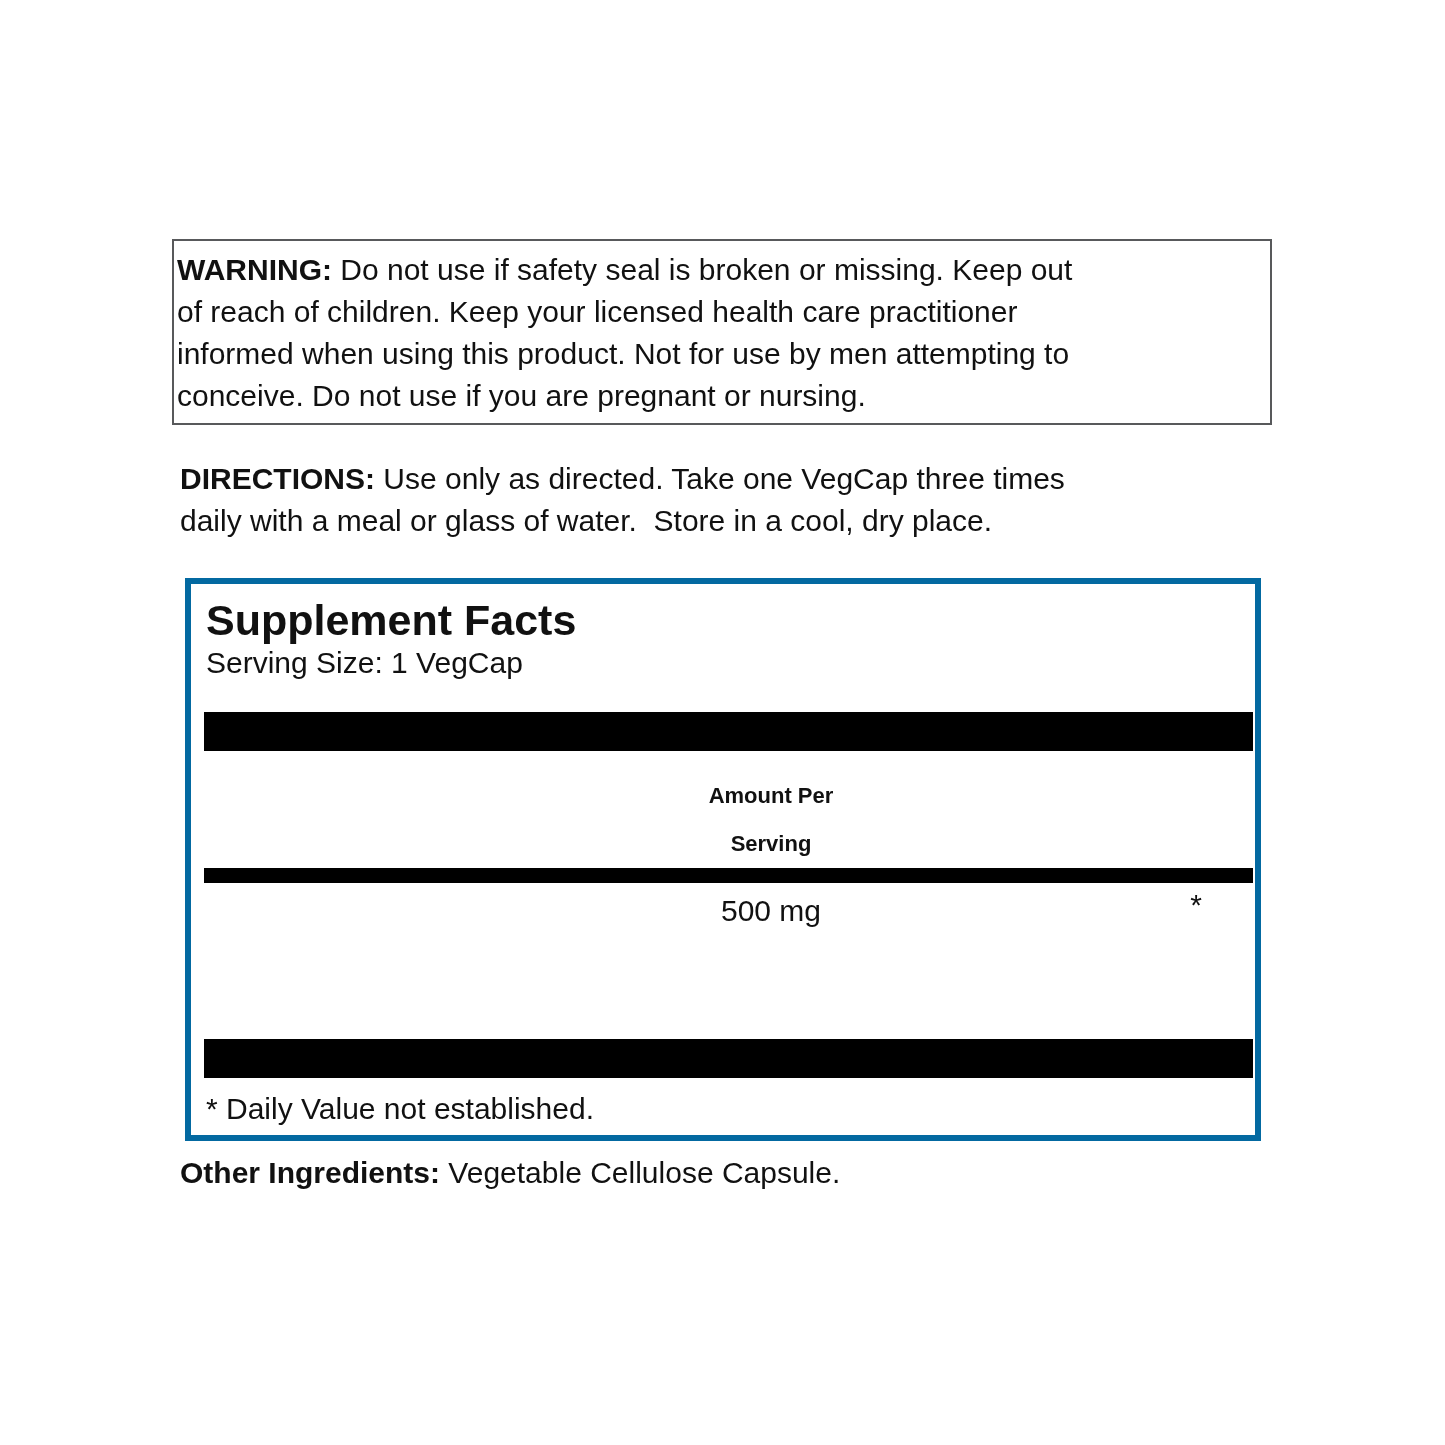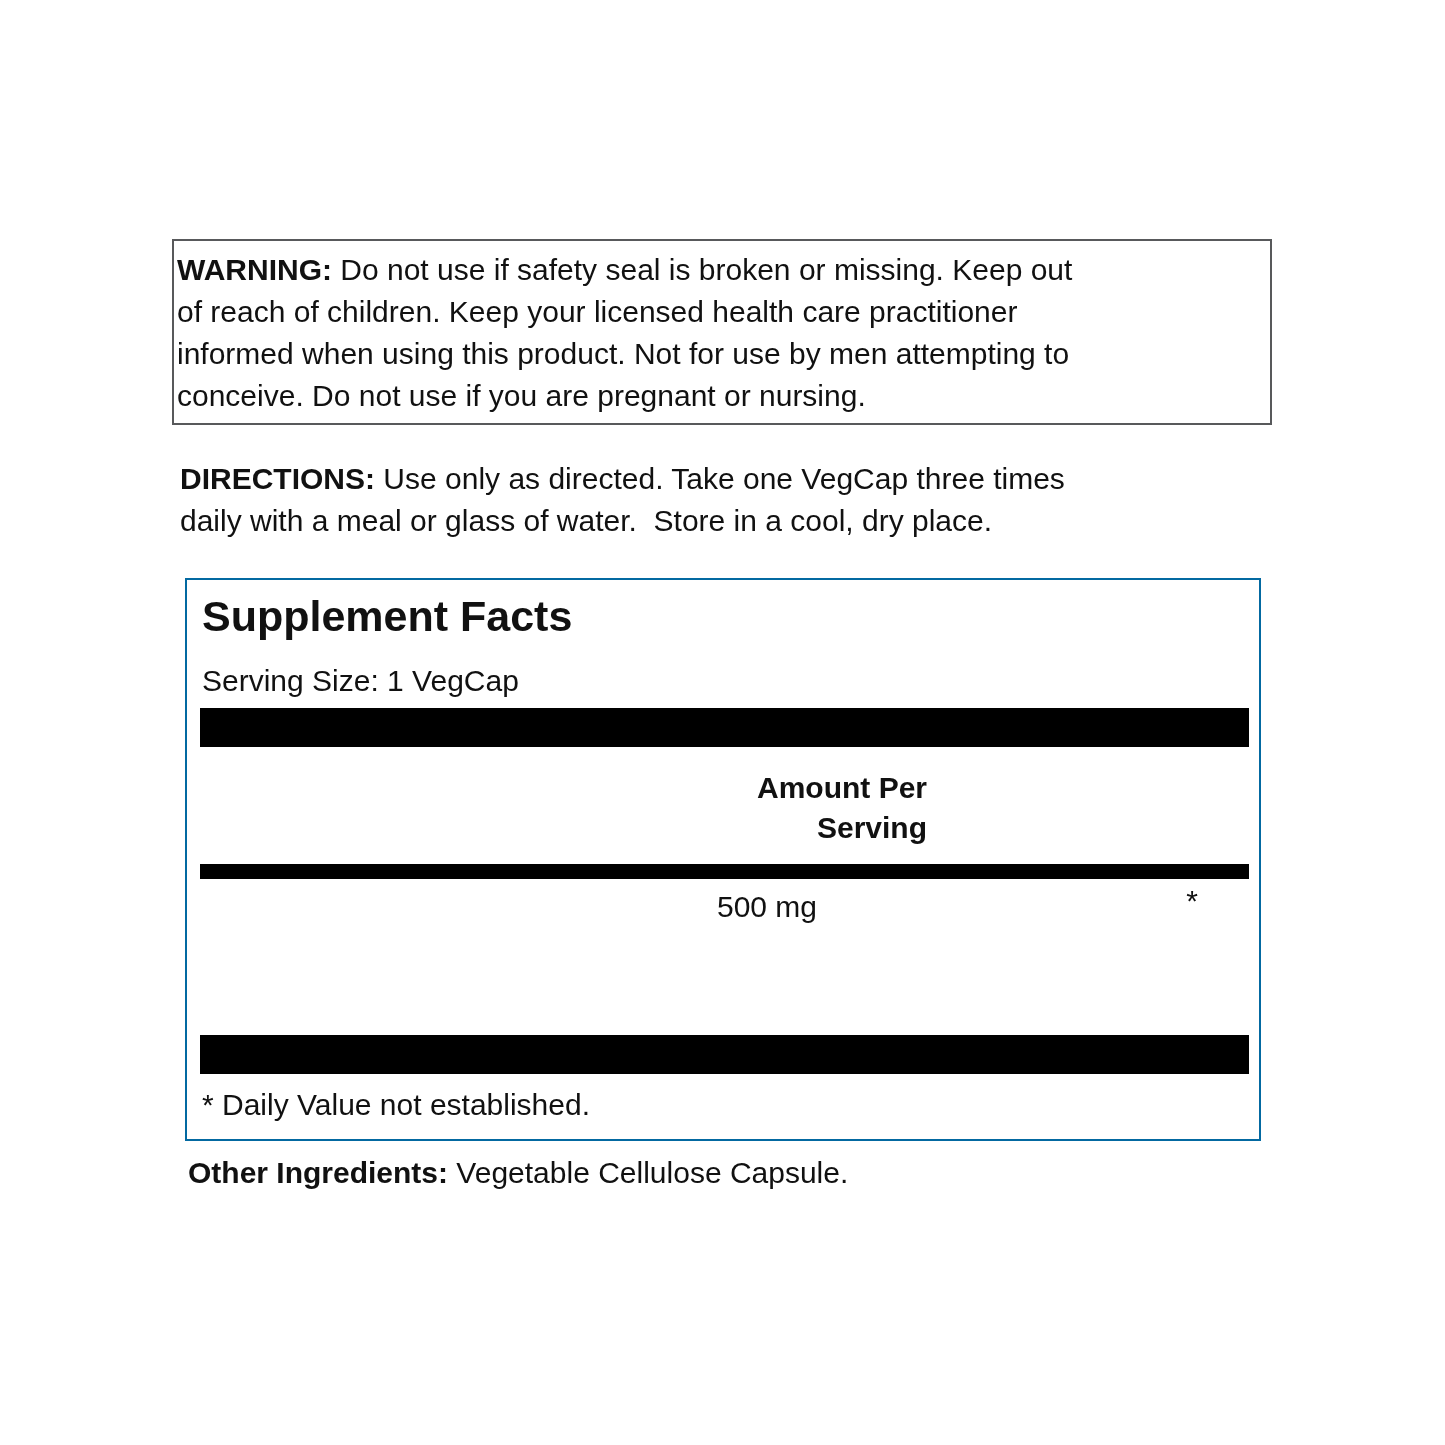--- a/index.html
+++ b/index.html
@@ -13,39 +13,39 @@
     position:absolute; left:172px; top:239px; width:1100px; height:186px;
     border:2px solid #58595b; padding:8px 3px;
     font-size:30px; line-height:42px;
   }
   .directions {
     position:absolute; left:180px; top:458px; width:1110px;
     font-size:30px; line-height:42px;
   }
   .facts-box {
     position:absolute; left:185px; top:578px; width:1076px; height:563px;
-    border:2px solid #0369a1; background:#ffffff;
+    border:6px solid #0369a1; background:#ffffff;
   }
   .facts-title { position:absolute; left:15px; top:12px; font-size:43px; font-weight:bold; }
-  .serving     { position:absolute; left:15px; top:84px; font-size:30px; }
+  .serving     { position:absolute; left:15px; top:62px; font-size:30px; }
   .bar  { position:absolute; left:13px; width:1049px; background:#000000; }
   .bar-top    { top:128px; height:39px; }
   .bar-mid    { top:284px; height:15px; }
   .bar-bottom { top:455px; height:39px; }
   .col-head {
-    position:absolute; font-weight:bold; font-size:30px; line-height:40px;
-    text-align:right; white-space:pre-line;
+    position:absolute; font-weight:bold; font-size:22px; line-height:48px;
+    text-align:center; white-space:pre-line;
   }
   .amount-head { left:420px; top:188px; width:320px; }
   .dv-head     { left:790px; top:188px; width:220px; }
   .ing-name   { position:absolute; left:15px;  top:310px; width:330px; font-size:30px; line-height:42px; }
   .ing-amount { position:absolute; left:420px; top:310px; width:320px; font-size:30px; text-align:center; }
   .ing-dv     { position:absolute; left:970px; top:304px; width:70px;  font-size:30px; text-align:center; }
   .footnote   { position:absolute; left:15px;  top:508px; font-size:30px; }
-  .other      { position:absolute; left:180px; top:1156px; font-size:30px;margin-left:8px; }
+  .other      { position:absolute; left:180px; top:1156px; font-size:30px; }
 </style>
 </head>
 <body>
 
 <div class="warning-box"><b>WARNING:</b><span class="pre"> Do not use if safety seal is broken or missing. Keep out
 of reach of children. Keep your licensed health care practitioner
 informed when using this product. Not for use by men attempting to
 conceive. Do not use if you are pregnant or nursing.</span></div>
 
 <p class="directions"><b>DIRECTIONS:</b><span class="pre"> Use only as directed. Take one VegCap three times

